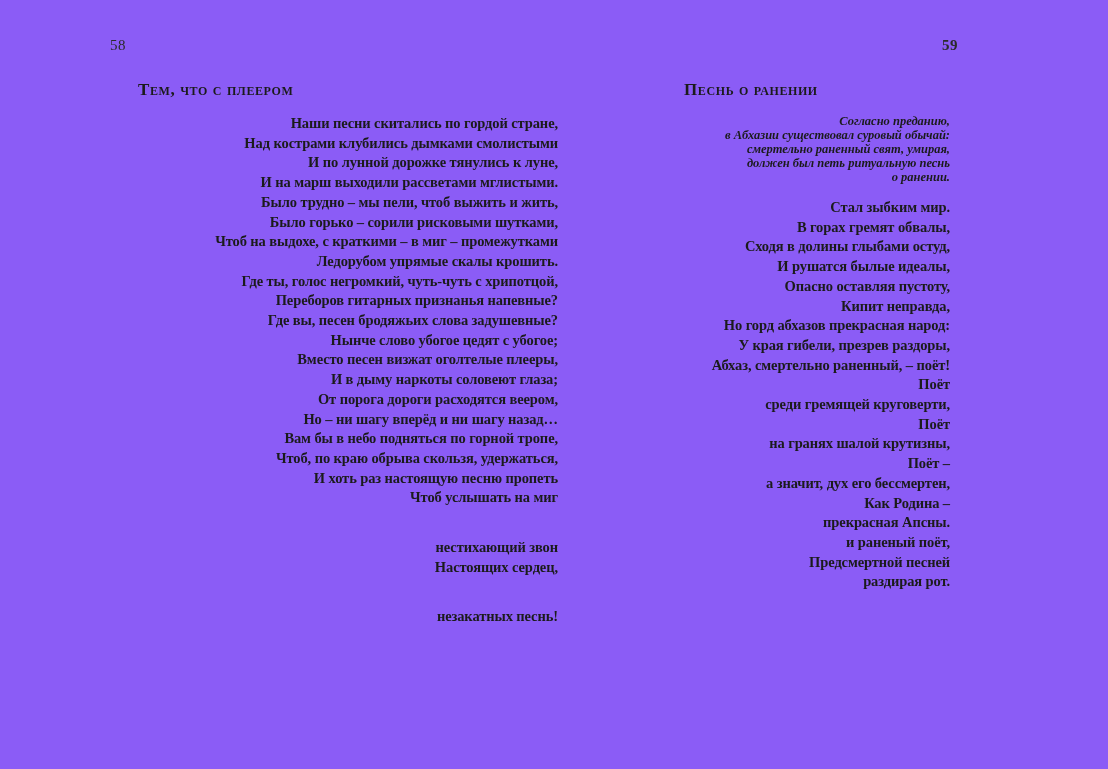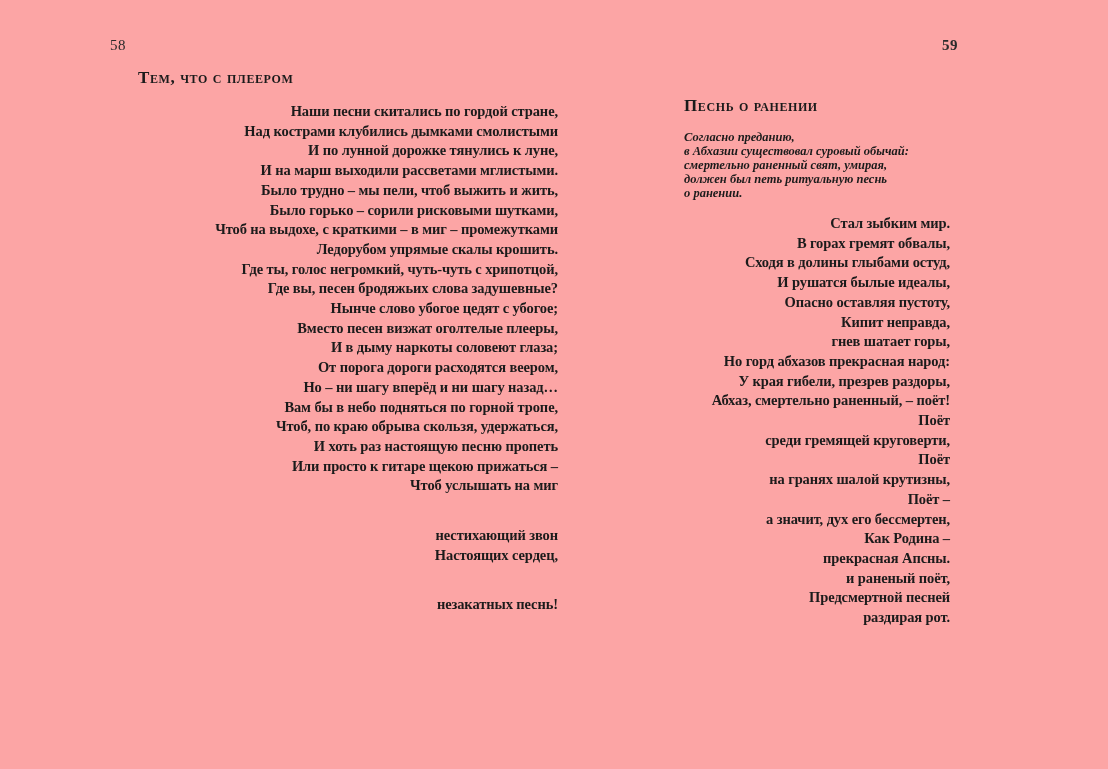--- a/index.html
+++ b/index.html
@@ -4,52 +4,53 @@
 <style>
   html, body {
     margin: 0;
     padding: 0;
     background: #ffffff;
   }
   .spread {
     position: relative;
     width: 1108px;
     height: 769px;
-    background: #fca5a5;
+    background: #8b5cf6;
     color: #1b1b1b;
     font-family: "Liberation Serif", "DejaVu Serif", serif;
     overflow: hidden;
   }
   .pagenum {
     position: absolute;
     top: 37px;
     font-size: 15px;
     font-weight: 400;
     color: #2b2b2b;
     letter-spacing: 0.5px;
   }
   .pagenum-left  { left: 110px; }
   .pagenum-right { left: 942px; font-weight: bold; }
   .poem {
     position: absolute;
-    top: 68px;
+    top: 80px;
     font-weight: 700;
   }
   .poem-left  { left: 138px; width: 420px; }
-  .poem-right { left: 684px; width: 266px; margin-top: 28px; }
+  .poem-right { left: 684px; width: 266px; }
   .poem-title {
     font-size: 17px;
     font-weight: 700;
     font-variant: small-caps;
     letter-spacing: 0.6px;
     line-height: 20px;
     margin-bottom: 14px;
     white-space: nowrap;
   }
   .epigraph {
+    text-align: right;
     font-style: italic;
     font-size: 12.5px;
     line-height: 14px;
     margin: 10px 0 14px 0;
   }
   .epigraph .line { white-space: nowrap; }
   .poem-body {
     font-size: 14.5px;
     line-height: 19.7px;
     letter-spacing: -0.1px;
@@ -72,30 +73,30 @@
     <div class="poem-body">
         <div class="line">Наши песни скитались по гордой стране,</div>
         <div class="line">Над кострами клубились дымками смолистыми</div>
         <div class="line">И по лунной дорожке тянулись к луне,</div>
         <div class="line">И на марш выходили рассветами мглистыми.</div>
         <div class="line">Было трудно – мы пели, чтоб выжить и жить,</div>
         <div class="line">Было горько – сорили рисковыми шутками,</div>
         <div class="line">Чтоб на выдохе, с краткими – в миг – промежутками</div>
         <div class="line">Ледорубом упрямые скалы крошить.</div>
         <div class="line">Где ты, голос негромкий, чуть-чуть с хрипотцой,</div>
+        <div class="line">Переборов гитарных признанья напевные?</div>
         <div class="line">Где вы, песен бродяжьих слова задушевные?</div>
         <div class="line">Нынче слово убогое цедят с убогое;</div>
         <div class="line">Вместо песен визжат оголтелые плееры,</div>
         <div class="line">И в дыму наркоты соловеют глаза;</div>
         <div class="line">От порога дороги расходятся веером,</div>
         <div class="line">Но – ни шагу вперёд и ни шагу назад…</div>
         <div class="line">Вам бы в небо подняться по горной тропе,</div>
         <div class="line">Чтоб, по краю обрыва скользя, удержаться,</div>
         <div class="line">И хоть раз настоящую песню пропеть</div>
-        <div class="line">Или просто к гитаре щекою прижаться –</div>
         <div class="line">Чтоб услышать на миг</div>
         <div class="line indent">нестихающий звон</div>
         <div class="line">Настоящих сердец,</div>
         <div class="line indent">незакатных песнь!</div>
       </div>
   </div>
 
   <div class="poem poem-right">
     <div class="poem-title">Песнь о ранении</div>
     <div class="epigraph">
@@ -105,21 +106,20 @@
         <div class="line">должен был петь ритуальную песнь</div>
         <div class="line">о ранении.</div>
       </div>
     <div class="poem-body">
         <div class="line">Стал зыбким мир.</div>
         <div class="line">В горах гремят обвалы,</div>
         <div class="line">Сходя в долины глыбами остуд,</div>
         <div class="line">И рушатся былые идеалы,</div>
         <div class="line">Опасно оставляя пустоту,</div>
         <div class="line">Кипит неправда,</div>
-        <div class="line">гнев шатает горы,</div>
         <div class="line">Но горд абхазов прекрасная народ:</div>
         <div class="line">У края гибели, презрев раздоры,</div>
         <div class="line">Абхаз, смертельно раненный, – поёт!</div>
         <div class="line">Поёт</div>
         <div class="line">среди гремящей круговерти,</div>
         <div class="line">Поёт</div>
         <div class="line">на гранях шалой крутизны,</div>
         <div class="line">Поёт –</div>
         <div class="line">а значит, дух его бессмертен,</div>
         <div class="line">Как Родина –</div>

